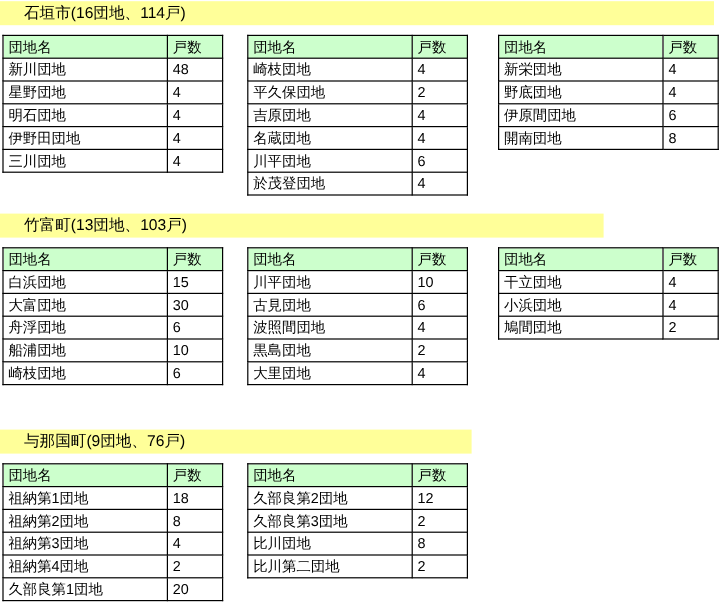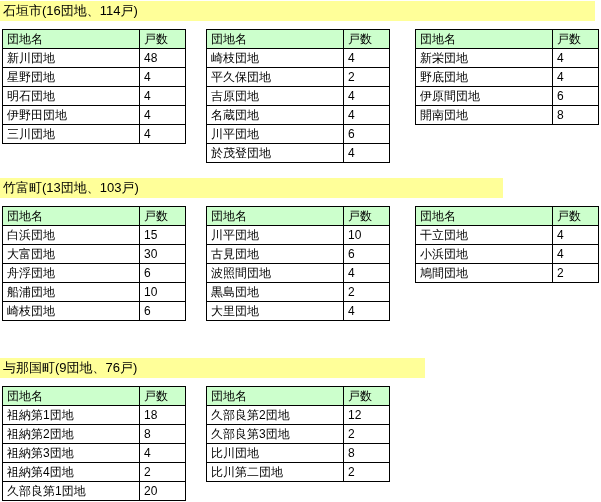--- a/index.html
+++ b/index.html
@@ -13,21 +13,21 @@
     font-family: "Liberation Sans", "DejaVu Sans", sans-serif;
     overflow: hidden;
   }
   .section-title {
     position: absolute;
     left: 0;
     height: 20px;
     background: var(--section-title-bg, #FFFF99);
     font-size: 13px;
     line-height: 20px;
-    padding-left: 3px;
+    padding-left: 20px;
     white-space: nowrap;
   }
   table.htable {
     position: absolute;
     border-collapse: collapse;
     table-layout: fixed;
     background: #FFFFFF;
   }
   .htable th, .htable td {
     border: 1px solid var(--border, #000000);
@@ -250,21 +250,21 @@
         <td class="name">小浜団地</td>
         <td class="units">4</td>
       </tr>
       <tr>
         <td class="name">鳩間団地</td>
         <td class="units">2</td>
       </tr>
     </tbody>
 </table>
 
-<div class="section-title" style="top:358px; width:425px;">与那国町(9団地、76戸)</div>
+<div class="section-title" style="top:358px; width:393px;">与那国町(9団地、76戸)</div>
 
 <table class="htable" style="left:2px; top:386px;">
   <colgroup>
       <col class="c-name">
       <col class="c-units">
     </colgroup>
   <thead>
     <tr>
       <th>団地名</th>
       <th>戸数</th>

